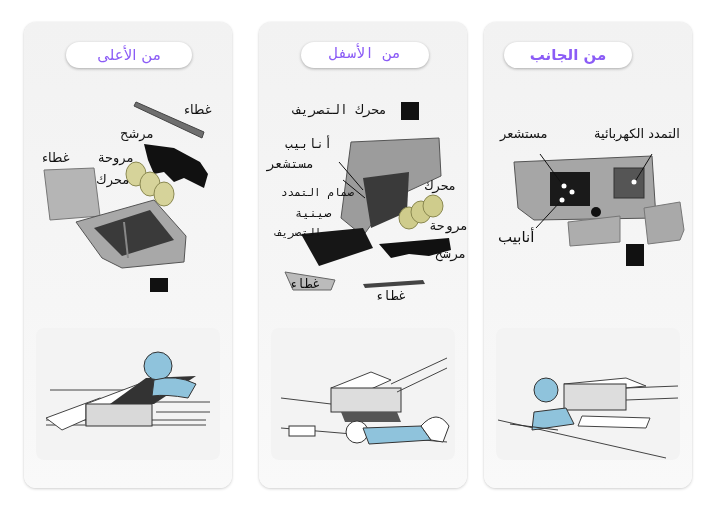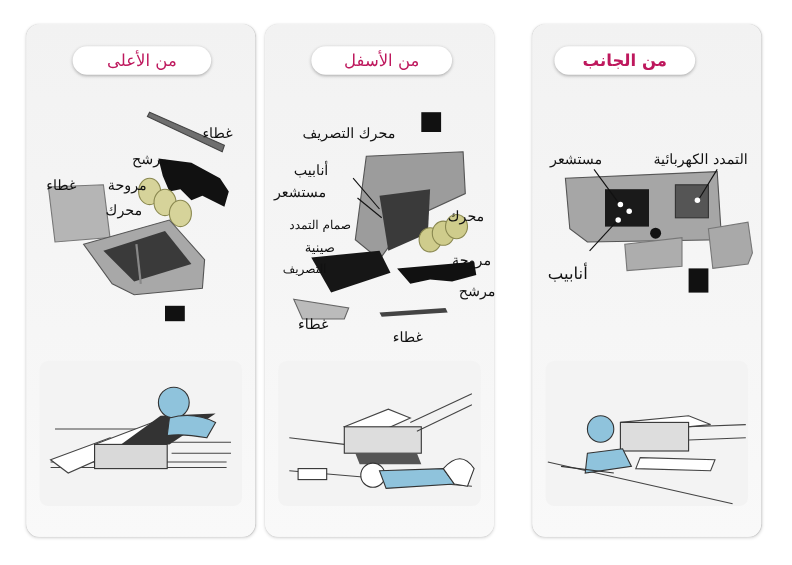--- a/index.html
+++ b/index.html
@@ -7,33 +7,33 @@
     width: 720px; height: 514px; background: #ffffff; position: relative; overflow: hidden;
     font-family: "DejaVu Sans", sans-serif;
   }
   .card {
     position: absolute; top: 22px; height: 466px; width: 208px;
     background: linear-gradient(#f2f2f2, #f6f6f6 60%, #f9f9f9);
     border-radius: 12px;
     box-shadow: 0 1px 3px rgba(0,0,0,0.18), 0 0 1px rgba(0,0,0,0.12);
   }
   .card.c1 { left: 24px; }
-  .card.c2 { left: 241px; }
+  .card.c2 { left: 259px; font-family: Liberation Mono, monospace; }
   .card.c3 { left: 484px; }
   .pill {
     position: absolute; top: 20px; left: 42px; width: 126px; height: 26px;
     background: #ffffff; border-radius: 14px;
     box-shadow: 0 1px 3px rgba(0,0,0,0.3);
-    text-align: center; line-height: 26px; font-size: 15px; color: #be185d;
+    text-align: center; line-height: 26px; font-size: 15px; color: #8b5cf6;
     direction: rtl;
   }
   .card.c2 .pill { left: 42px; width: 128px; }
   .card.c3 .pill { left: 20px; width: 128px; font-weight: bold; }
   .lbl {
-    position: absolute; font-size: 13px; color: #111; direction: rtl; white-space: nowrap; margin-top: 12px;
+    position: absolute; font-size: 13px; color: #111; direction: rtl; white-space: nowrap;
   }
   .scene {
     position: absolute; left: 12px; top: 306px; width: 184px; height: 132px;
     background: #f3f3f3; border-radius: 8px;
   }
   svg { position: absolute; left: 0; top: 0; overflow: visible; }
 </style>
 </head>
 <body>
 

